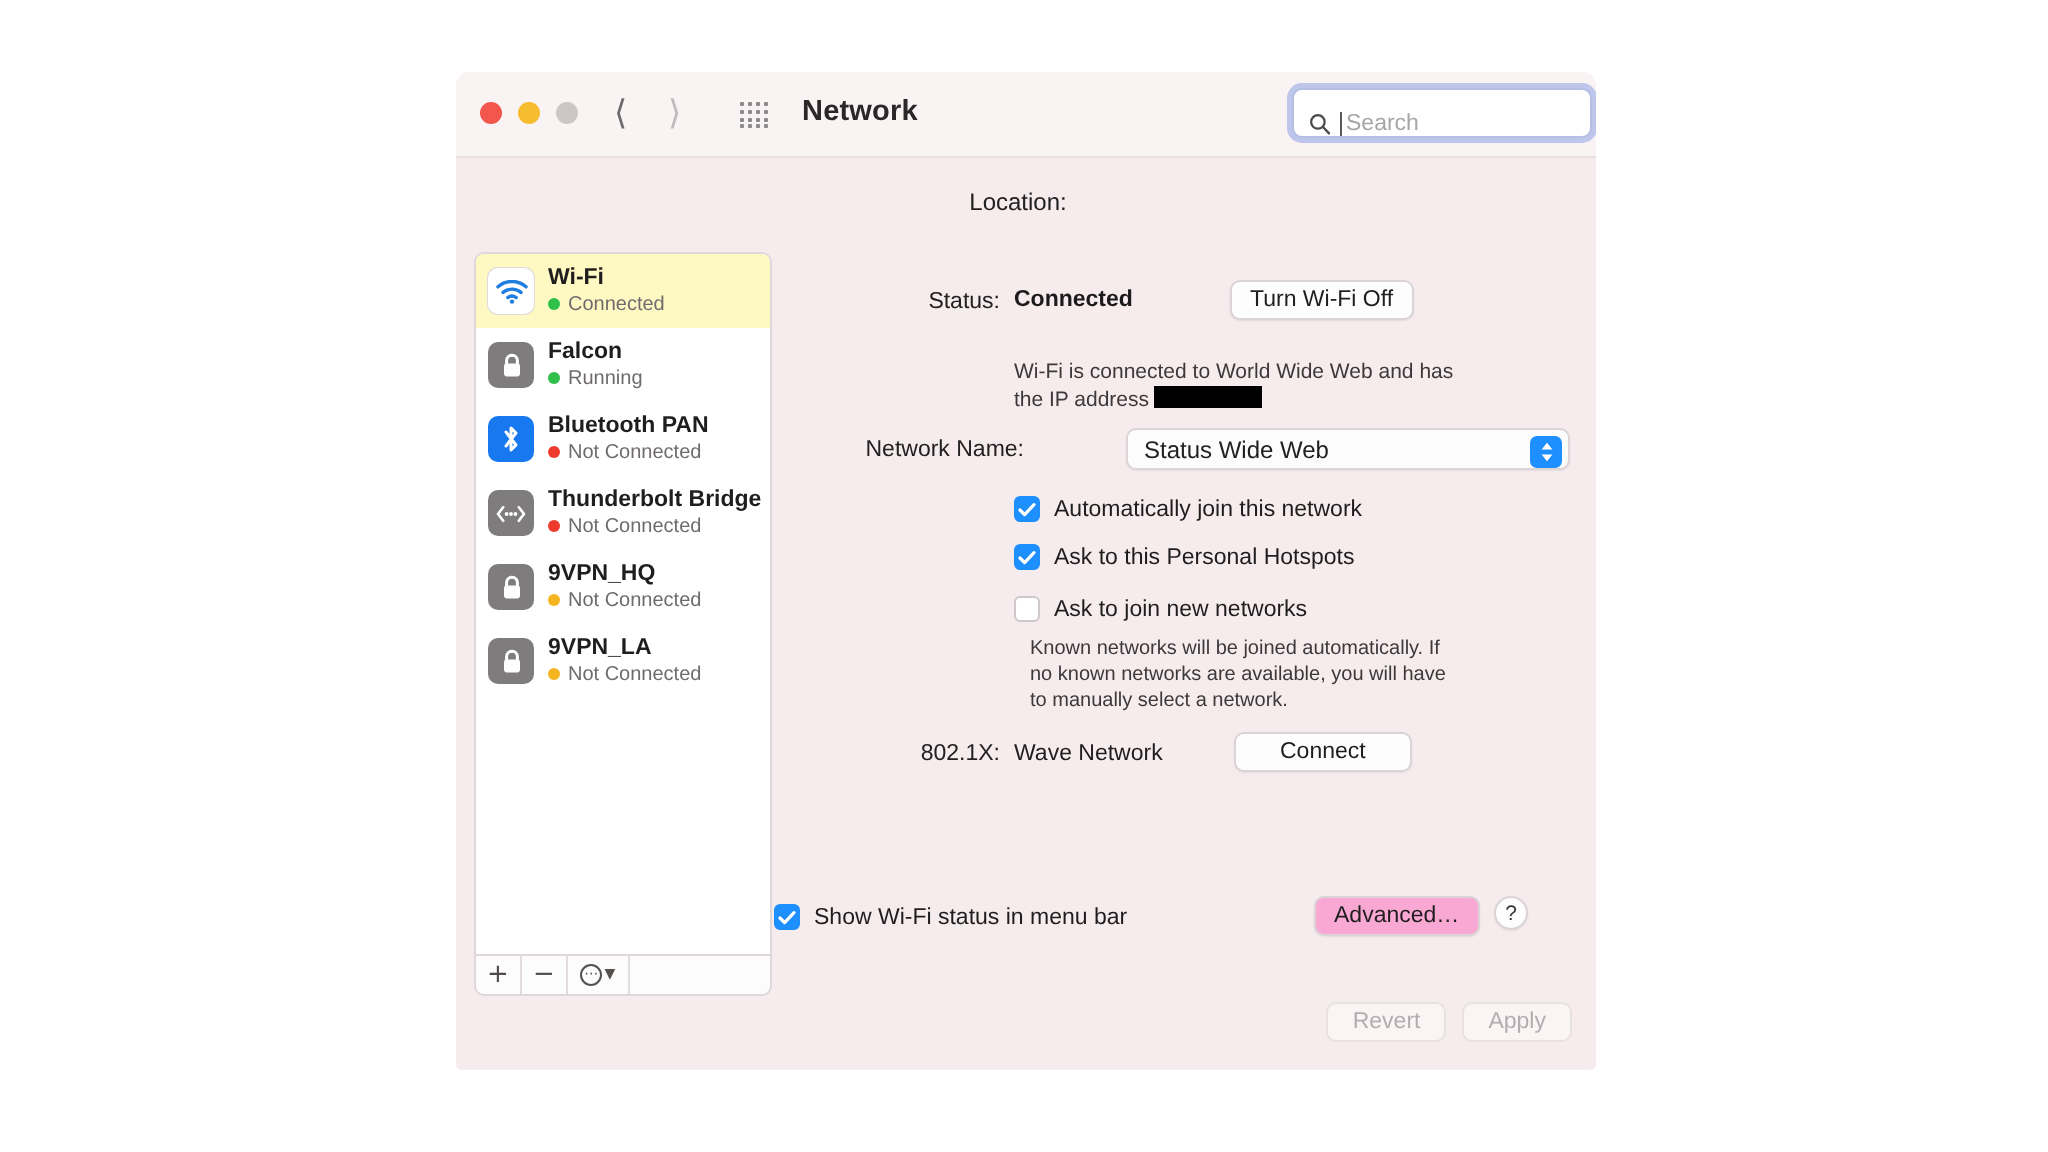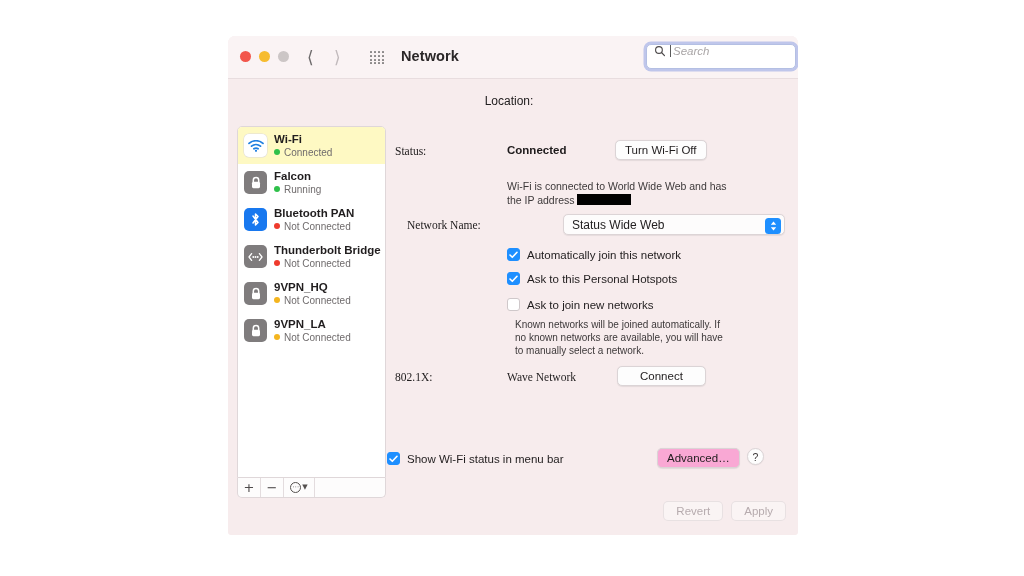--- a/index.html
+++ b/index.html
@@ -94,23 +94,22 @@
     position: absolute;
     right: 2px;
     top: 8px;
     width: 150px;
     height: 25px;
     background: #ffffff;
     border: 1px solid #b4bfe3;
     border-radius: 5px;
     box-shadow: 0 0 0 2.5px rgba(120,145,224,0.45);
     display: flex;
-    align-items: flex-start;
-    box-sizing: border-box;
-    font-style: italic;
+    align-items: flex-end;
+    box-sizing: border-box;
   }
   .search-icon {
     margin-left: 7px;
     width: 12px;
     height: 12px;
     flex: 0 0 auto;
   }
   .search-caret {
     width: 1px;
     height: 12px;
@@ -291,26 +290,25 @@
     right: 0;
     top: 0;
   }
   .row {
     display: flex;
     align-items: flex-start;
     position: absolute;
   }
   .rlabel {
     width: 105px;
-    text-align: left;
+    text-align: right;
     font-size: 11.5px;
     color: #232021;
     flex: 0 0 auto;
     padding-top: 1px;
-    font-family: Liberation Serif, serif;
   }
   .rvalue { margin-left: 7px; }
 
   #status-row { left: 0; top: 18px; width: 100%; }
   .status-val {
     font-size: 11.5px;
     font-weight: bold;
     color: #1d1a1b;
   }
   #turn-wifi-off {
@@ -375,21 +373,21 @@
     position: absolute;
     left: 120px;
     top: 192px;
     width: 218px;
     font-size: 10px;
     color: #3d393a;
     line-height: 13px;
   }
 
   #dot1x-row { left: 0; top: 244px; width: 100%; align-items: center; }
-  .dot1x-val { font-size: 11.5px; color: #201d1e; font-family: Liberation Serif, serif; }
+  .dot1x-val { font-size: 11.5px; color: #201d1e; }
   #connect-btn {
     position: absolute;
     left: 222px;
     top: -4px;
     background: #fdfdfd;
     border: 1px solid #dbd4d6;
     border-radius: 5px;
     font-size: 11.5px;
     color: #201d1e;
     padding: 3px 22px;

